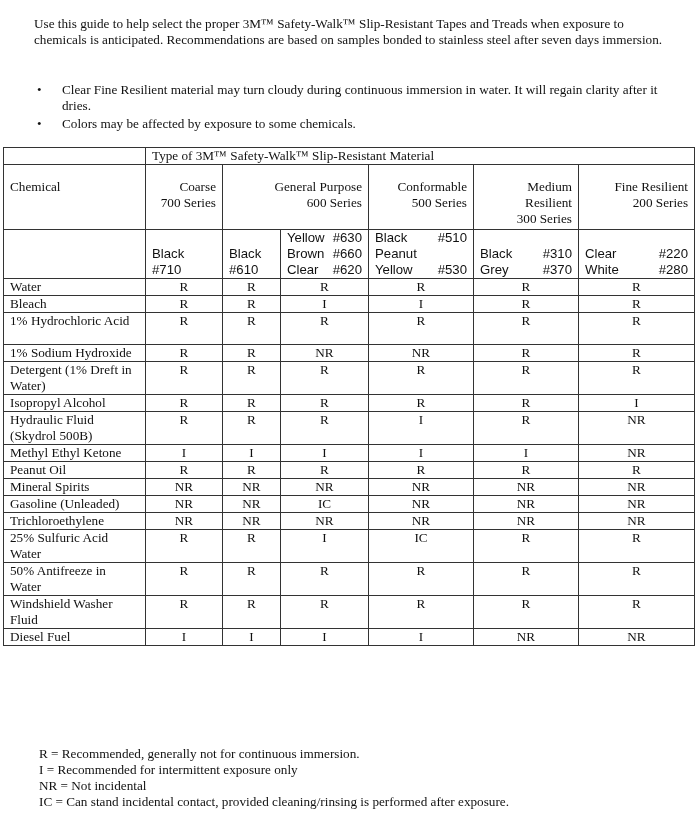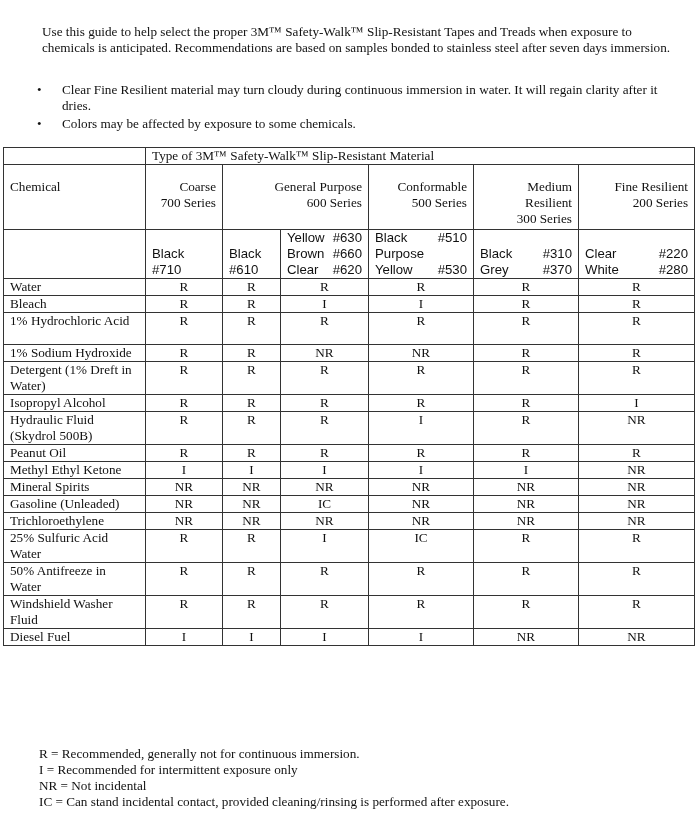--- a/index.html
+++ b/index.html
@@ -4,21 +4,21 @@
 <style>
   html, body { margin: 0; padding: 0; background: #ffffff; }
   body {
     width: 700px; height: 813px; position: relative; overflow: hidden;
     font-family: "Liberation Serif", "DejaVu Serif", serif;
     color: #111;
     font-size: 13.2px;
   }
   .intro {
     position: absolute; left: 34px; top: 16px; width: 640px;
-    line-height: 16px; margin: 8px;
+    line-height: 16px; margin: 0;
   }
   .bullets {
     position: absolute; left: 34px; top: 82px; width: 640px;
     margin: 0; padding: 0; list-style: none; line-height: 16px;
   }
   .bullets li { position: relative; padding-left: 28px; margin-bottom: 2px; }
   .bullets li .dot {
     position: absolute; left: 3px; top: 0px; font-size: 13px;
   }
   table.chem {
@@ -114,21 +114,21 @@
             <span>Clear</span>
             <span>#620</span>
           </div>
         </th>
         <th class="colorhdr">
           <div class="ln">
             <span>Black</span>
             <span>#510</span>
           </div>
           <div class="ln">
-            <span>Purpose</span>
+            <span>Peanut</span>
             <span></span>
           </div>
           <div class="ln">
             <span>Yellow</span>
             <span>#530</span>
           </div>
         </th>
         <th class="colorhdr">
           <div class="ln">
             <span>Black</span>
@@ -209,36 +209,36 @@
       <tr class="data-row tall">
         <td class="c-chem">Hydraulic Fluid (Skydrol 500B)</td>
         <td class="val">R</td>
         <td class="val">R</td>
         <td class="val">R</td>
         <td class="val">I</td>
         <td class="val">R</td>
         <td class="val">NR</td>
       </tr>
       <tr class="data-row">
+        <td class="c-chem">Methyl Ethyl Ketone</td>
+        <td class="val">I</td>
+        <td class="val">I</td>
+        <td class="val">I</td>
+        <td class="val">I</td>
+        <td class="val">I</td>
+        <td class="val">NR</td>
+      </tr>
+      <tr class="data-row">
         <td class="c-chem">Peanut Oil</td>
         <td class="val">R</td>
         <td class="val">R</td>
         <td class="val">R</td>
         <td class="val">R</td>
         <td class="val">R</td>
         <td class="val">R</td>
-      </tr>
-      <tr class="data-row">
-        <td class="c-chem">Methyl Ethyl Ketone</td>
-        <td class="val">I</td>
-        <td class="val">I</td>
-        <td class="val">I</td>
-        <td class="val">I</td>
-        <td class="val">I</td>
-        <td class="val">NR</td>
       </tr>
       <tr class="data-row">
         <td class="c-chem">Mineral Spirits</td>
         <td class="val">NR</td>
         <td class="val">NR</td>
         <td class="val">NR</td>
         <td class="val">NR</td>
         <td class="val">NR</td>
         <td class="val">NR</td>
       </tr>

